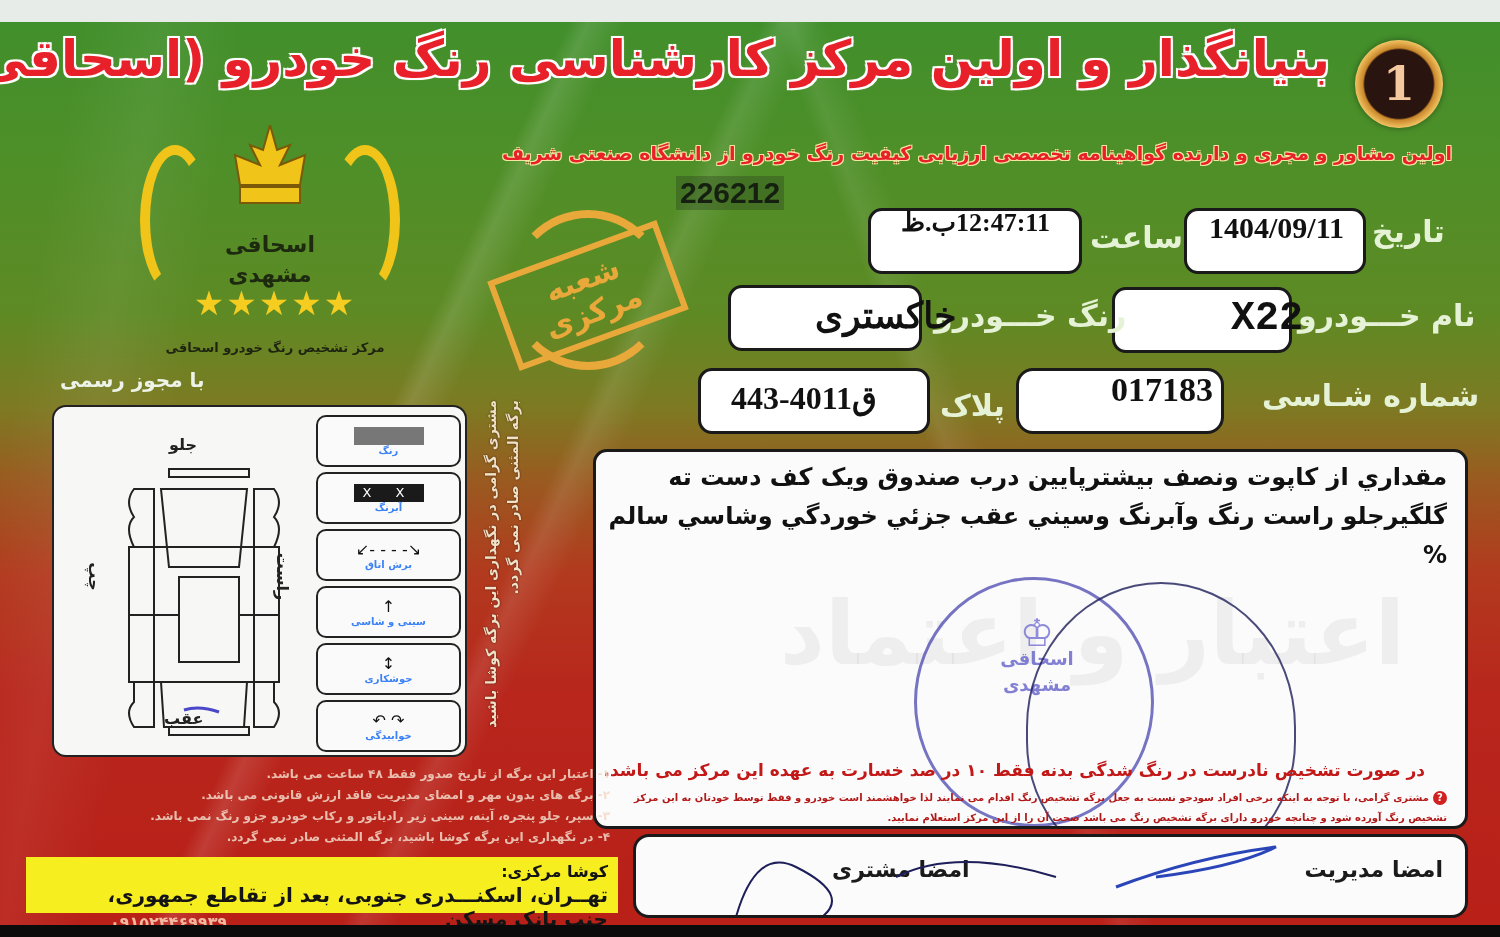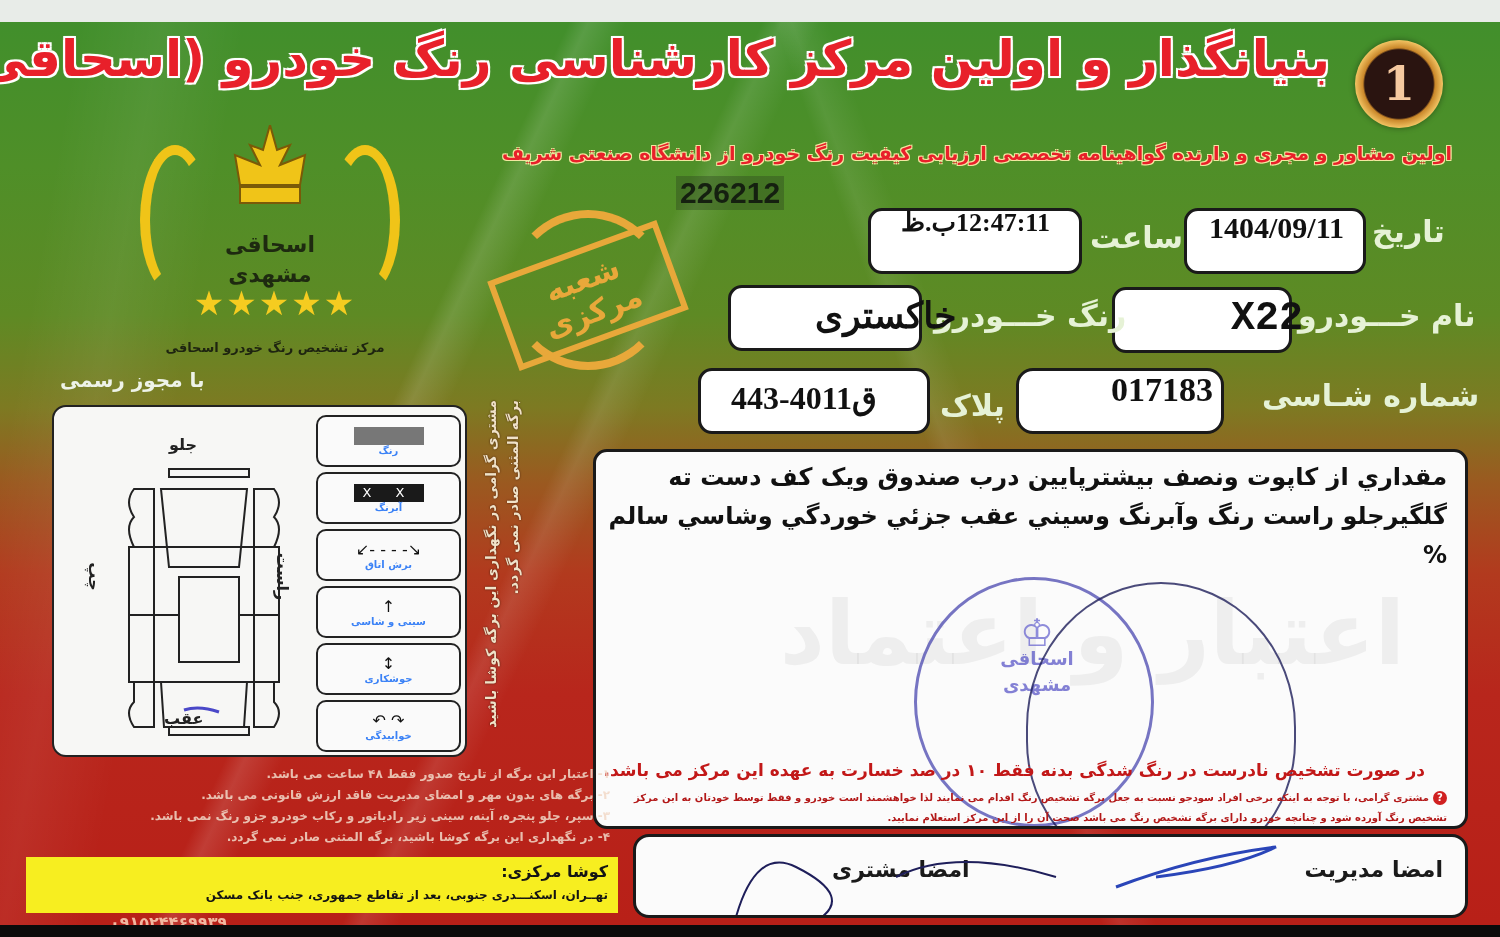--- a/index.html
+++ b/index.html
@@ -96,21 +96,21 @@
     .note .q { display: inline-block; width: 14px; height: 14px; border-radius: 50%; background: #d02020; color: #fff; font-size: 10px; text-align: center; line-height: 14px; margin-left: 4px; }
 
     
     .sign { position: absolute; left: 633px; top: 834px; width: 835px; height: 84px; background: #fbfbfb; border: 3px solid #1a1a1a; border-radius: 16px; overflow: hidden; }
     .sign .s { position: absolute; top: 20px; direction: rtl; font-weight: bold; font-size: 22px; color: #1a1a1a; }
 
     
     .rules { position: absolute; left: 110px; top: 764px; width: 500px; direction: rtl; text-align: right; font-weight: bold; font-size: 12px; line-height: 21px; color: #f2d9c8; opacity: 0.85; }
     .address { position: absolute; left: 26px; top: 857px; width: 592px; height: 56px; background: #f7ee20; direction: rtl; text-align: right; padding: 4px 10px 0 0; }
     .address .h { font-weight: bold; font-size: 16px; color: #141414; line-height: 22px; }
-    .address .a { font-weight: bold; font-size: 12px; color: #141414; line-height: 24px; margin-left: 48px; }
+    .address .a { font-weight: bold; font-size: 20px; color: #141414; line-height: 24px; margin-left: 48px; }
     .phone { position: absolute; left: 110px; top: 913px; font-weight: bold; font-size: 16px; color: #f2b8a0; letter-spacing: 4px; direction: rtl; }
   </style>
 </head>
 <body>
 
 <div class="card">
   <div class="top-strip"></div>
 
   <div class="title">بنیانگذار و اولین مرکز کارشناسی رنگ خودرو (اسحاقی مشهدی)</div>
   <div class="medal">1</div>

